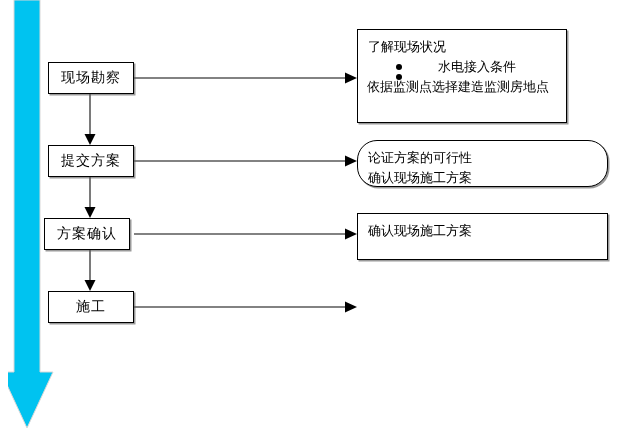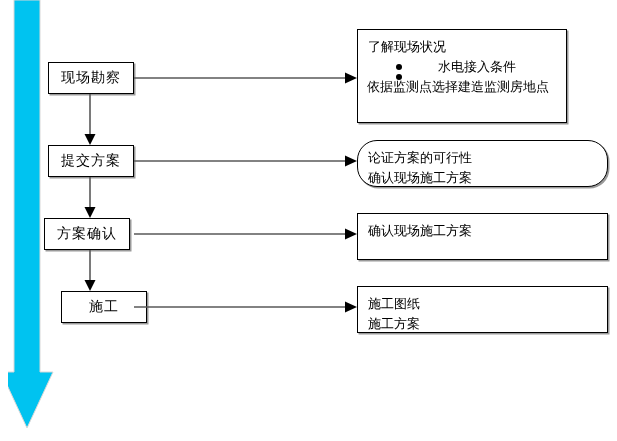--- a/index.html
+++ b/index.html
@@ -92,21 +92,21 @@
   </div>
 
   <div class="stage-box" style="left:48px; top:145px; width:86px; height:32px;">
     <span>提交方案</span>
   </div>
 
   <div class="stage-box" style="left:44px; top:218px; width:86px; height:32px;">
     <span>方案确认</span>
   </div>
 
-  <div class="stage-box" style="left:48px; top:291px; width:86px; height:32px;margin-left:13px;">
+  <div class="stage-box" style="left:48px; top:291px; width:86px; height:32px;">
     <span>施工</span>
   </div>
 
   <div class="connector" style="left:83px; top:94px;">
     <svg width="14" height="52" viewBox="0 0 14 52" xmlns="http://www.w3.org/2000/svg">
       <line x1="7" y1="0" x2="7" y2="41" stroke="#595959" stroke-width="1.6"></line>
       <polygon points="1.5,40 12.5,40 7,51" fill="#000000"></polygon>
     </svg>
   </div>
 
@@ -166,18 +166,14 @@
 
   <div class="detail-box" style="left:357px; top:140px; width:251px; height:47px;border-radius:20px;">
     <div class="detail-line">论证方案的可行性</div>
     <div class="detail-line">确认现场施工方案</div>
   </div>
 
   <div class="detail-box" style="left:357px; top:213px; width:251px; height:47px;">
     <div class="detail-line">确认现场施工方案</div>
   </div>
 
-  <div class="detail-box" style="left:357px; top:286px; width:251px; height:47px;">
-    <div class="detail-line">施工图纸</div>
-    <div class="detail-line">施工方案</div>
-  </div>
 
 </div>
 
 </body></html>

